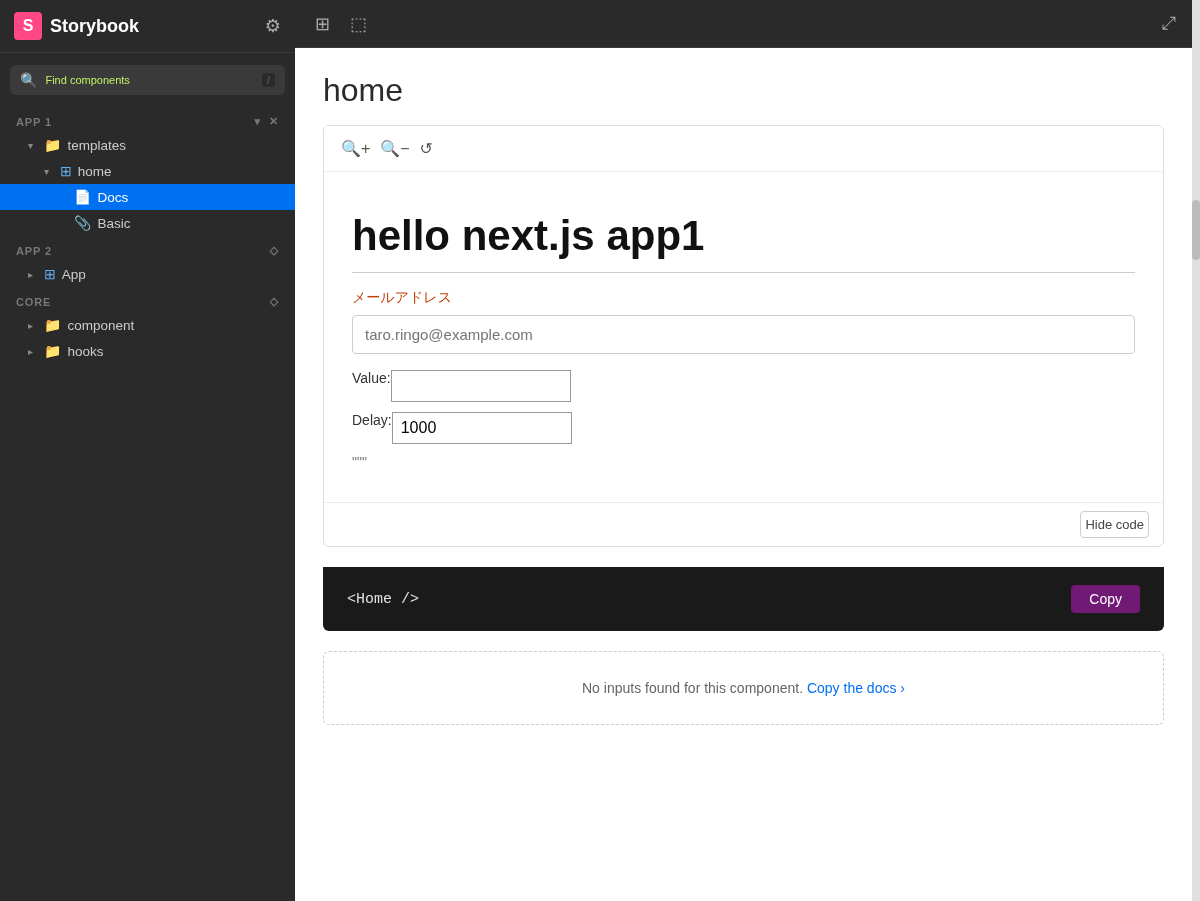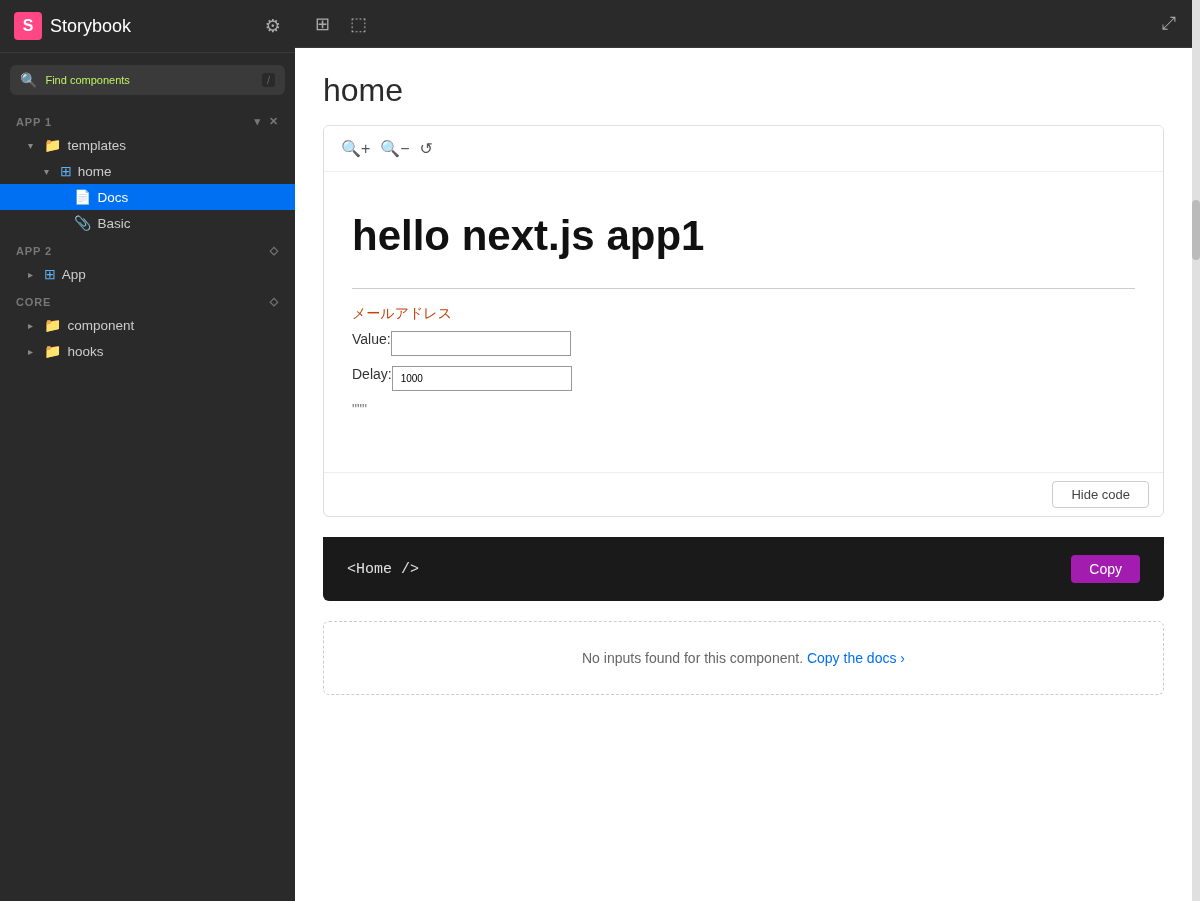--- a/index.html
+++ b/index.html
@@ -36,21 +36,21 @@
       display: flex;
       align-items: center;
       justify-content: center;
       color: white;
       font-weight: 900;
       font-size: 16px;
     }
     .logo-text {
       color: #ffffff;
       font-size: 18px;
-      font-weight: 400;
+      font-weight: 700;
     }
     .gear-icon {
       color: #aaaaaa;
       font-size: 18px;
       cursor: pointer;
     }
     .search-bar {
       margin: 12px 10px;
       background: #3a3a3a;
       border-radius: 6px;
@@ -179,21 +179,21 @@
     }
     .preview-content {
       padding: 40px 28px 32px;
       background: white;
       min-height: 300px;
     }
     .preview-heading {
       font-size: 42px;
       font-weight: 900;
       color: #111;
-      margin-bottom: 28px;
+      margin-bottom: 12px;
     }
     .preview-divider {
       border: none;
       border-top: 1px solid #ccc;
       margin-bottom: 16px;
     }
     .email-label {
       font-size: 14px;
       color: #c2410c;
       margin-bottom: 8px;
@@ -211,62 +211,62 @@
     .form-row {
       display: flex;
       align-items: flex-start;
       gap: 0;
       margin-bottom: 10px;
     }
     .form-row label { font-size: 14px; color: #333; }
     .form-row input {
       padding: 6px 8px;
       border: 1px solid #999;
-      font-size: 10px;
+      font-size: 16px;
       width: 180px;
     }
     .triple-quote {
       color: #777;
       font-size: 14px;
       margin-top: 10px;
     }
 
     
     .hide-code-bar {
       display: flex;
       justify-content: flex-end;
       padding: 8px 14px;
       border-top: 1px solid #eee;
     }
     .hide-code-btn {
       background: none;
       border: 1px solid #ccc;
       border-radius: 4px;
-      padding: 5px 18px;
+      padding: 5px 4px;
       font-size: 13px;
       cursor: pointer;
       color: #444;
     }
 
     .code-block {
       background: #1a1a1a;
       color: #e0e0e0;
       padding: 18px 24px;
       font-family: 'Courier New', monospace;
       font-size: 15px;
       display: flex;
       align-items: center;
       justify-content: space-between;
       margin: 0 28px 20px;
       border-radius: 0 0 6px 6px;
       position: relative;
     }
     .code-text { color: #e0e0e0; }
     .copy-btn {
-      background: #a21caf;
+      background: #701a75;
       color: white;
       border: none;
       border-radius: 4px;
       padding: 6px 18px;
       font-size: 14px;
       cursor: pointer;
       font-weight: 500;
     }
 
     
@@ -417,20 +417,21 @@
       <div class="preview-toolbar">
         <button class="zoom-btn">🔍+</button>
         <button class="zoom-btn">🔍−</button>
         <button class="zoom-btn">↺</button>
       </div>
 
       <div class="preview-content">
         <div class="preview-heading">hello next.js app1</div>
         <hr class="preview-divider">
         <div class="email-label">メールアドレス</div>
+        <input class="email-input" type="text" placeholder="taro.ringo@example.com" style="">
         <div class="form-row">
           <label>Value:</label>
           <input type="text" value="" style="">
         </div>
         <div class="form-row">
           <label>Delay:</label>
           <input type="text" value="1000" style="">
         </div>
         <div class="triple-quote">"""</div>
       </div>

